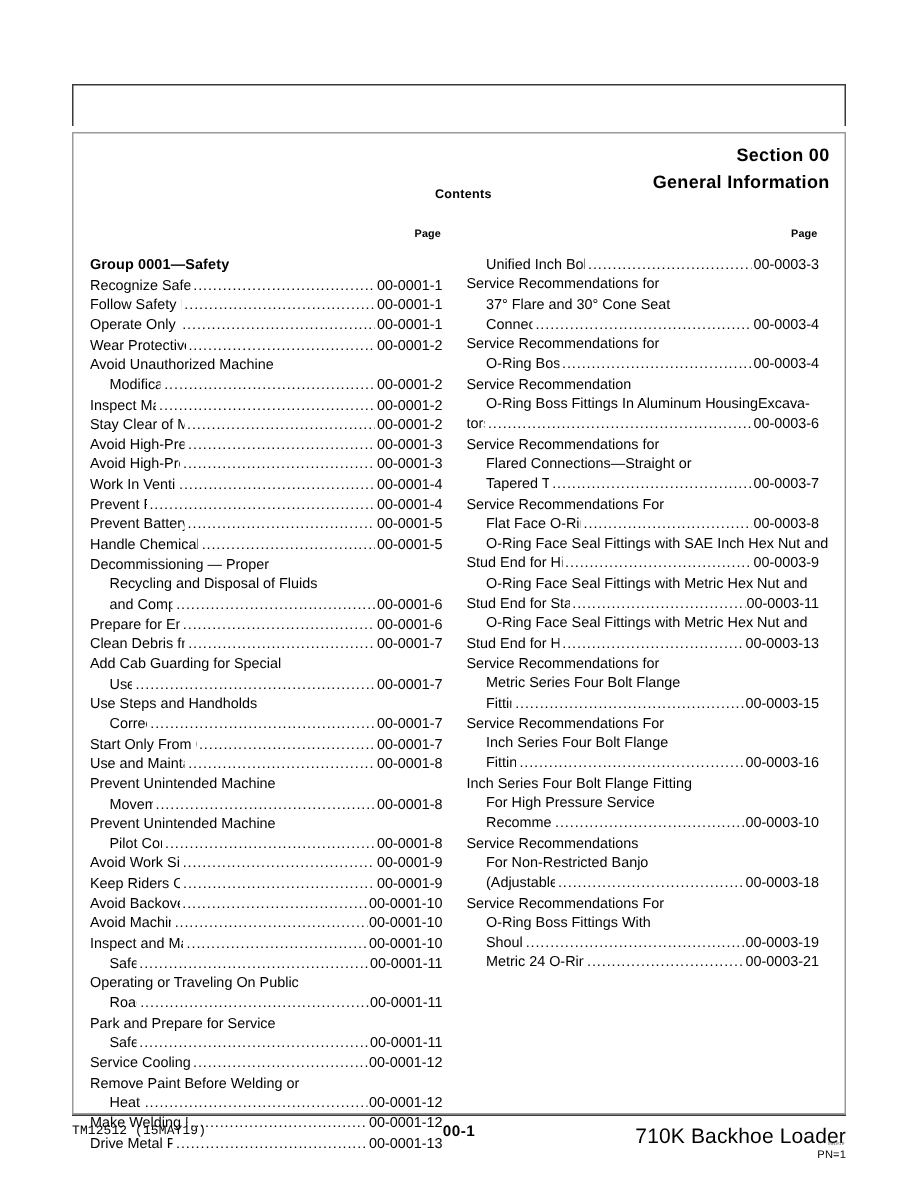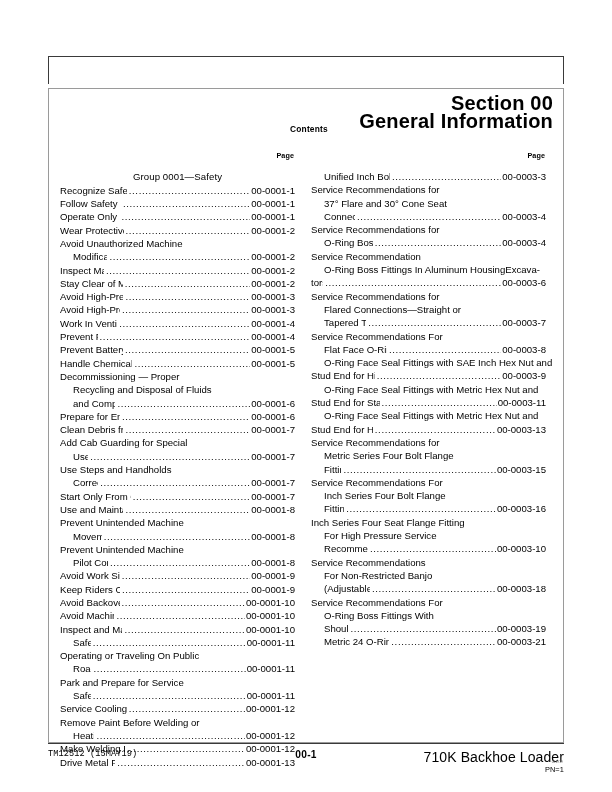--- a/index.html
+++ b/index.html
@@ -49,21 +49,21 @@
     box-sizing: border-box;
   }
 
   
   .section-head {
     position: absolute;
     right: 10px;
     top: 6px;
     text-align: right;
     font-weight: bold;
-    font-size: 20px;
+    font-size: 12px;
     line-height: 17.5px;
     letter-spacing: 0.2px;
     white-space: nowrap;
   }
   .section-head .ln2 { display: block; }
 
   .contents-label {
     position: absolute;
     left: 241px;
     top: 35px;
@@ -84,26 +84,25 @@
   .page-head {
     font-weight: bold;
     font-size: 7.2px;
     text-align: right;
     padding-right: 1px;
     margin-bottom: 10px;
     letter-spacing: 0.1px;
   }
 
   .group-title {
-    font-weight: normal;
+    font-weight: bold;
     font-size: 9.6px;
     line-height: 13.3px;
     margin: 0 0 0.5px 0;
     letter-spacing: 0.1px;
-    text-align: center;
   }
 
   
   .entry {
     display: flex;
     align-items: baseline;
     font-size: 9.6px;
     line-height: 13.3px;
     white-space: nowrap;
   }
@@ -470,21 +469,21 @@
             <span class="dots">......................................................................</span>
             <span class="pg">00-0003-15</span>
           </div>
           <div class="cont ind0">Service Recommendations For</div>
           <div class="cont ind1">Inch Series Four Bolt Flange</div>
           <div class="entry ind1">
             <span class="title">Fittings</span>
             <span class="dots">......................................................................</span>
             <span class="pg">00-0003-16</span>
           </div>
-          <div class="cont ind0">Inch Series Four Seat Flange Fitting</div>
+          <div class="cont ind0">Inch Series Four Bolt Flange Fitting</div>
           <div class="cont ind1">For High Pressure Service</div>
           <div class="entry ind1">
             <span class="title">Recommendations</span>
             <span class="dots">......................................................................</span>
             <span class="pg">00-0003-10</span>
           </div>
           <div class="cont ind0">Service  Recommendations</div>
           <div class="cont ind1">For  Non-Restricted  Banjo</div>
           <div class="entry ind1">
             <span class="title">(Adjustable) Fittings</span>

